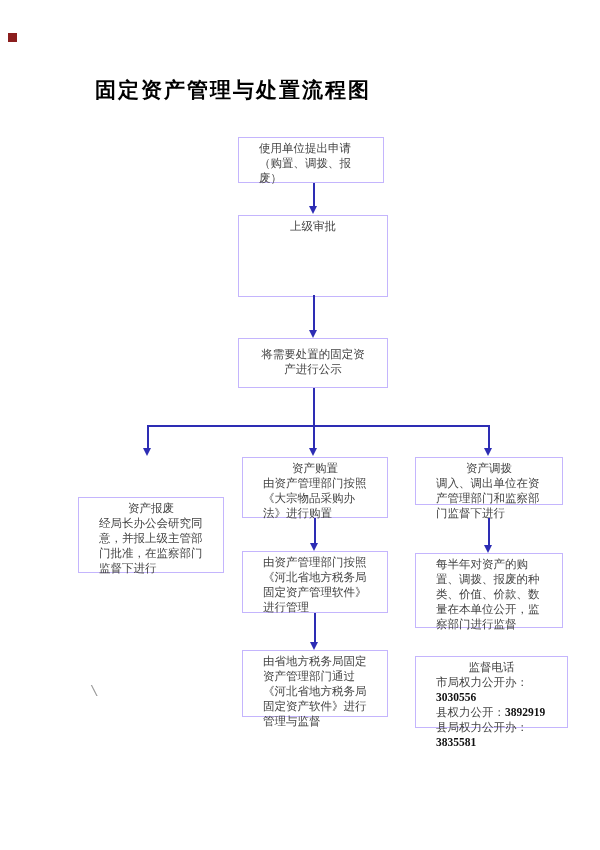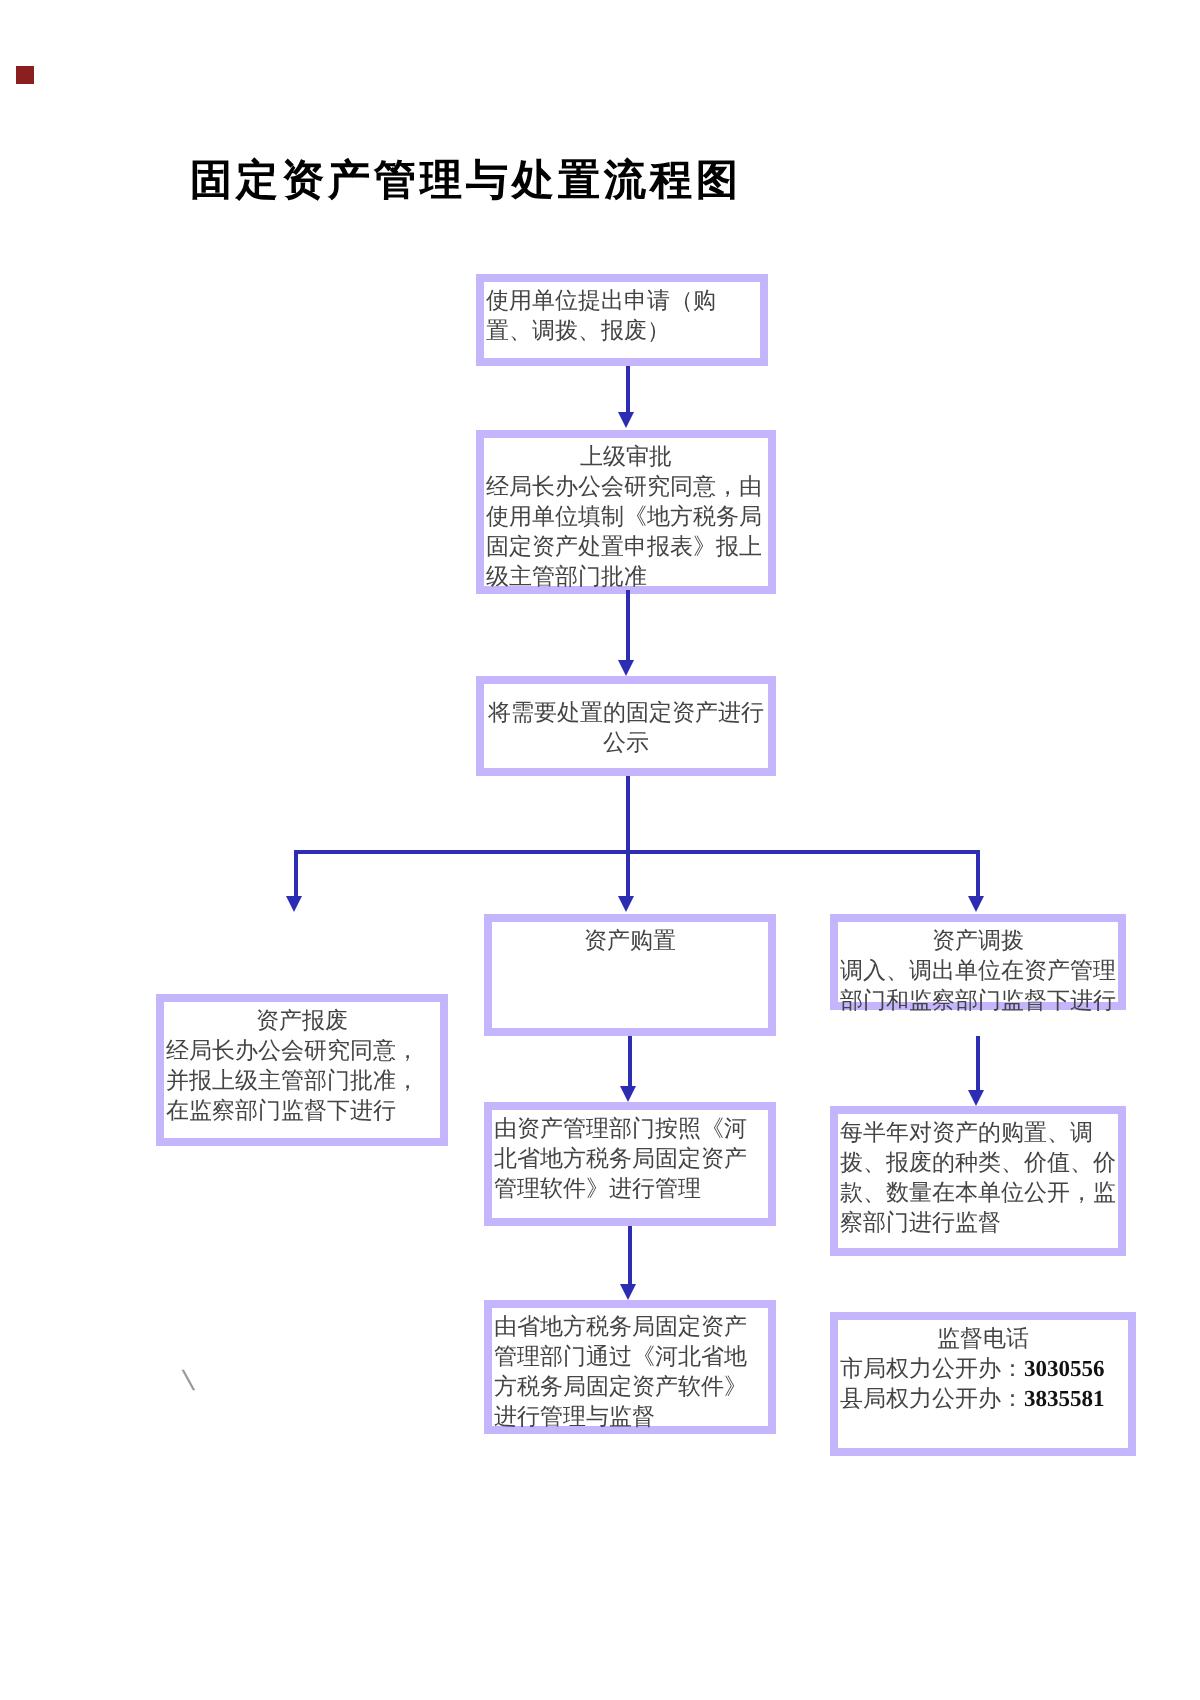--- a/index.html
+++ b/index.html
@@ -27,23 +27,23 @@
   .red-marker {
     position: absolute;
     left: 8px;
     top: 33px;
     width: 9px;
     height: 9px;
     background: #8b1e1e;
   }
   .box {
     position: absolute;
-    border: 4px solid #c4b5fd;
+    border: 1px solid #c4b5fd;
     background: #ffffff;
-    padding: 3px 1px;
+    padding: 3px 20px;
     font-size: 11.5px;
     line-height: 15px;
     color: #444444;
     text-align: left;
   }
   .box .box-title {
     text-align: center;
     color: #444444;
   }
   .box.centered { text-align: center; }
@@ -74,34 +74,34 @@
   <div class="red-marker"></div>
 
   <div class="doc-title">固定资产管理与处置流程图</div>
 
   <div class="box" style="left:238px; top:137px; width:146px; height:46px;">
     <div>使用单位提出申请（购置、调拨、报废）</div>
   </div>
 
   <div class="box" style="left:238px; top:215px; width:150px; height:82px;">
     <div class="box-title">上级审批</div>
-    <div>经局长办公会研究同意，由使用单位填制《地方税务局固定资产处置申报表》报上级主管部门批准</div>
   </div>
 
   <div class="box centered" style="left:238px; top:338px; width:150px; height:50px; padding-top:8px;">
     <div>将需要处置的固定资产进行公示</div>
   </div>
 
   <div class="box" style="left:78px; top:457px; width:146px; height:76px;margin-top:40px;">
     <div class="box-title">资产报废</div>
     <div>经局长办公会研究同意，并报上级主管部门批准，在监察部门监督下进行</div>
   </div>
 
   <div class="box" style="left:242px; top:457px; width:146px; height:61px;">
     <div class="box-title">资产购置</div>
+    <div>由资产管理部门按照《大宗物品采购办法》进行购置</div>
   </div>
 
   <div class="box" style="left:415px; top:457px; width:148px; height:48px;">
     <div class="box-title">资产调拨</div>
     <div>调入、调出单位在资产管理部门和监察部门监督下进行</div>
   </div>
 
   <div class="box" style="left:242px; top:551px; width:146px; height:62px;">
     <div>由资产管理部门按照《河北省地方税务局固定资产管理软件》进行管理</div>
   </div>
@@ -110,20 +110,21 @@
     <div>每半年对资产的购置、调拨、报废的种类、价值、价款、数量在本单位公开，监察部门进行监督</div>
   </div>
 
   <div class="box" style="left:242px; top:650px; width:146px; height:67px;">
     <div>由省地方税务局固定资产管理部门通过《河北省地方税务局固定资产软件》进行管理与监督</div>
   </div>
 
   <div class="box" style="left:415px; top:656px; width:153px; height:72px;">
     <div class="box-title">监督电话</div>
     <div class="hotline-line"><span>市局权力公开办：</span><span class="num">3030556</span></div>
+    <div class="hotline-line"><span>县权力公开：</span><span class="num">3892919</span></div>
     <div class="hotline-line"><span>县局权力公开办：</span><span class="num">3835581</span></div>
   </div>
 
   <div class="vline" style="left:313px; top:183px; height:24px;"></div>
   <div class="ahead" style="left:309px; top:206px;"></div>
 
   <div class="vline" style="left:313px; top:295px; height:36px;"></div>
   <div class="ahead" style="left:309px; top:330px;"></div>
 
   <div class="vline" style="left:313px; top:388px; height:61px;"></div>

